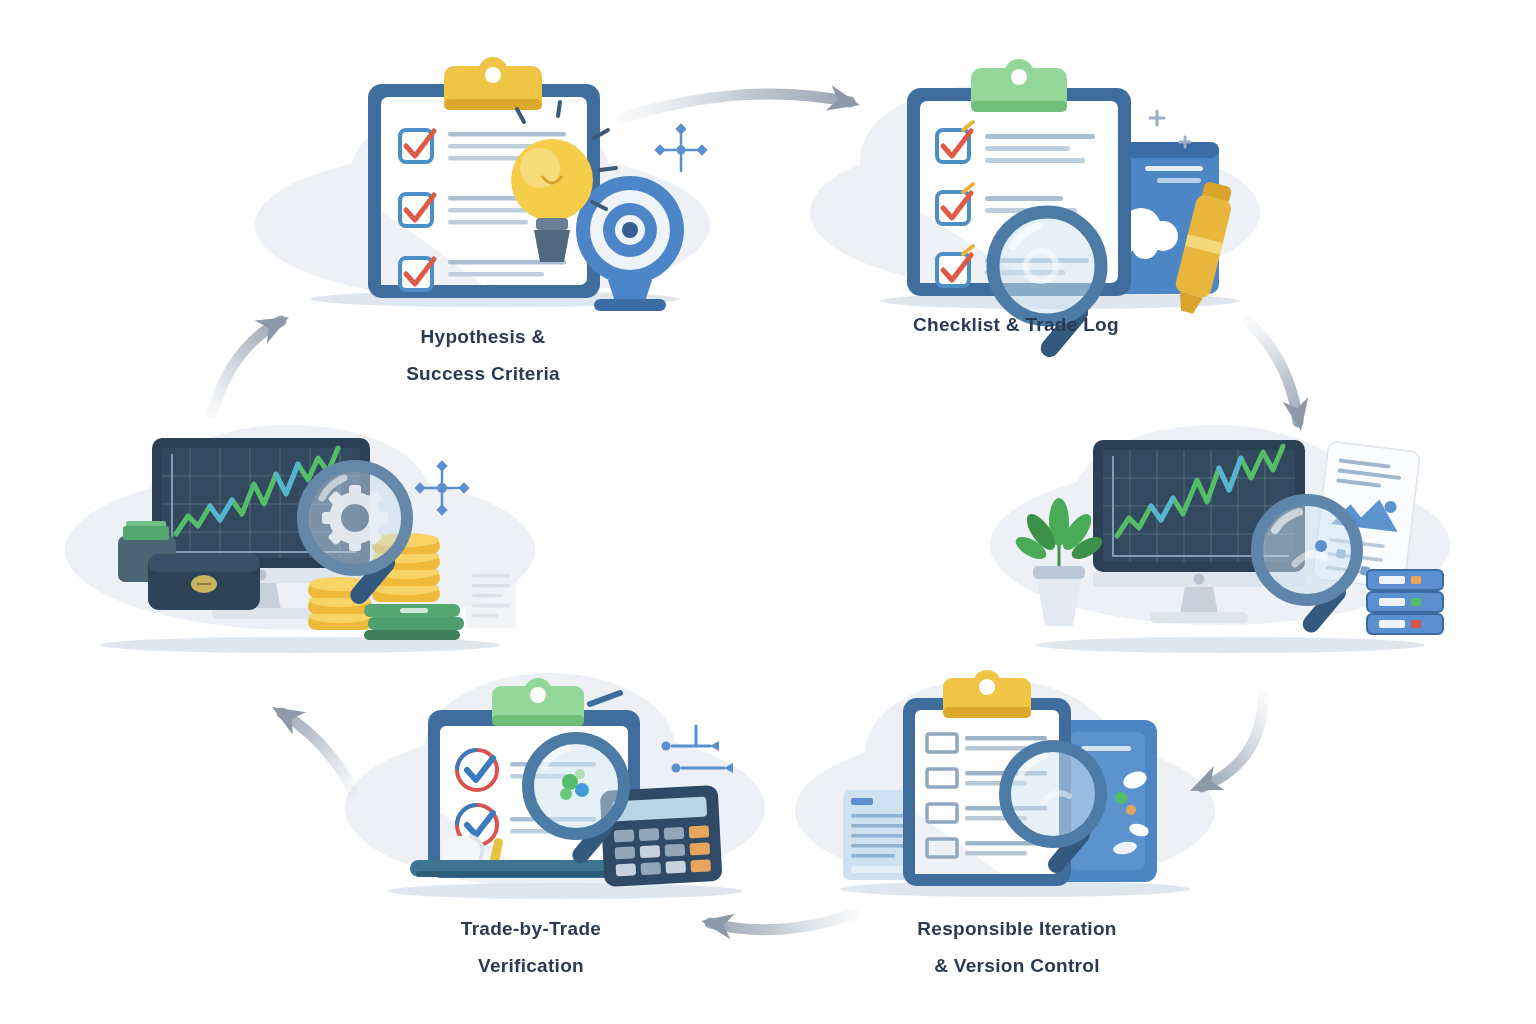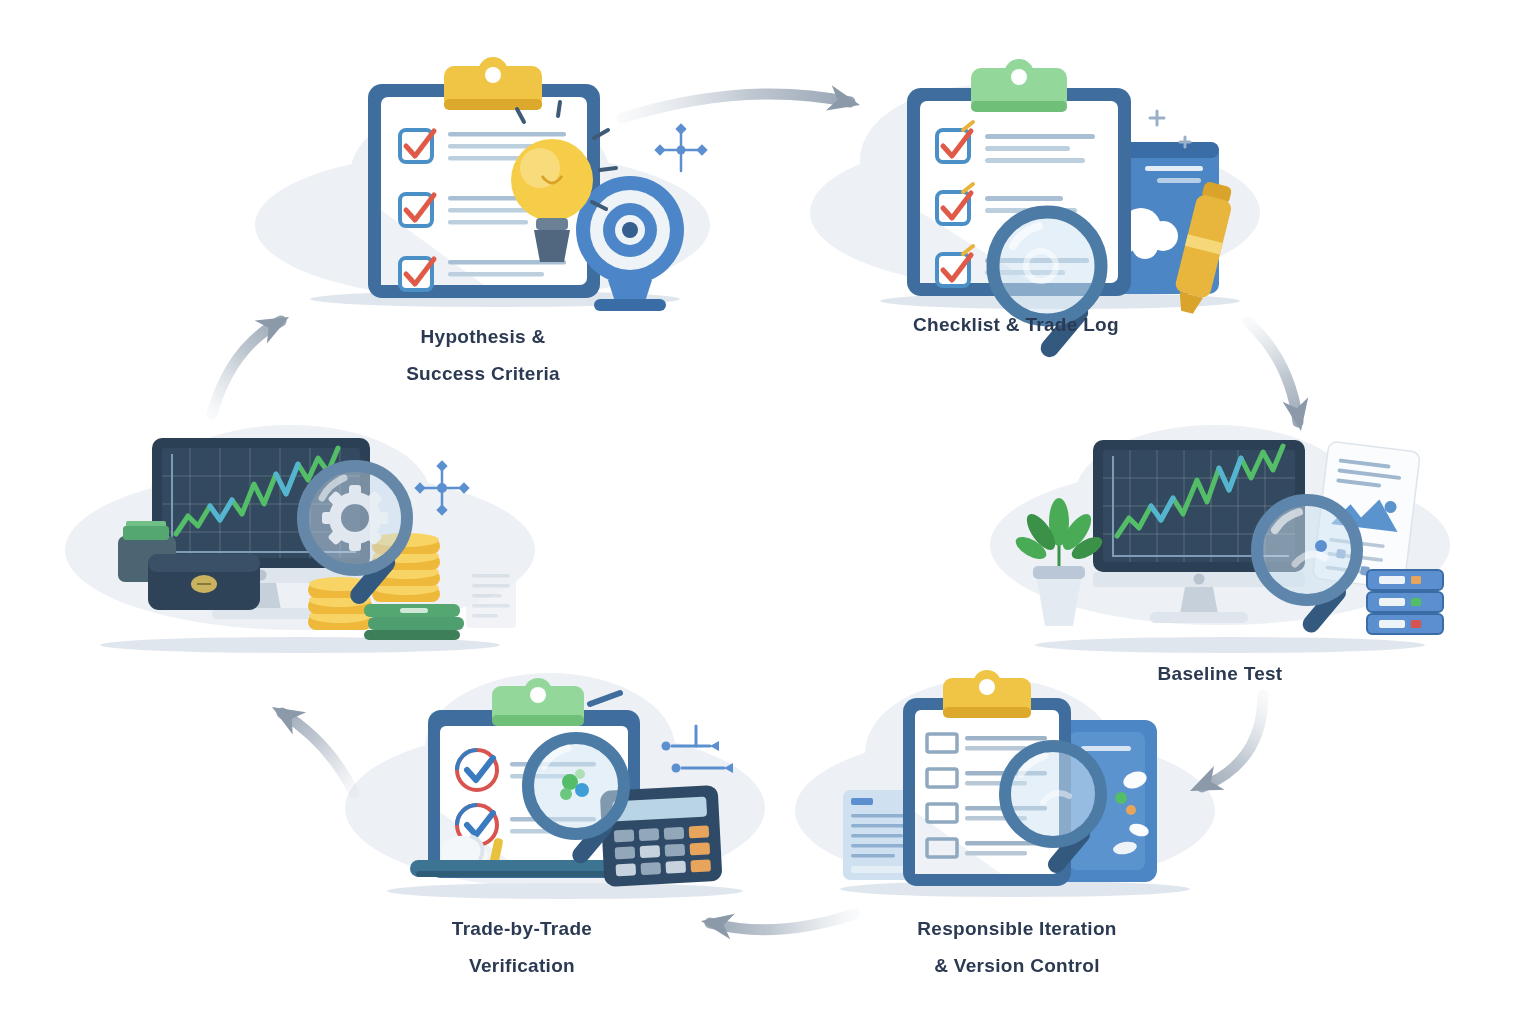--- a/index.html
+++ b/index.html
@@ -338,21 +338,20 @@
     <g>
       <g transform="translate(338,168) rotate(40)">
         <rect x="-8.5" y="0" width="17" height="58" rx="8.5" class="f-handle"></rect>
       </g>
       <circle cx="302" cy="132" r="50" class="f-glass" stroke="#5e86ac" stroke-width="12"></circle>
       <path d="M270,112 a42,42 0 0 1 24,-18" stroke="#ffffff" stroke-width="8" opacity=".6" fill="none" stroke-linecap="round"></path>
       <circle cx="316" cy="128" r="6" fill="#5b8fd0"></circle>
       <path d="M290,146 q14,-16 30,-6" stroke="#ffffff" stroke-width="7" opacity=".5" fill="none" stroke-linecap="round"></path>
     </g>
   </svg>
-  <div class="label" style="left:235px;top:240px">Baseline Test</div>
 </div>
 
 <div class="stage" style="left:795px;top:658px;width:450px;height:330px">
   <div class="cloud" style="left:0px;top:75px;width:420px;height:155px"></div>
   <div class="cloud-bump" style="left:70px;top:20px;width:250px;height:150px"></div>
   <svg class="illus" style="left:30px;top:4px" width="380" height="235" viewBox="0 0 380 235">
     <ellipse cx="190" cy="227" rx="175" ry="8" class="f-shadow"></ellipse>
     <g>
       <g transform="rotate(-24 145 95)">
           <rect x="100" y="40" width="88" height="112" rx="7" fill="#e8edf2"></rect>
@@ -500,21 +499,21 @@
         <rect x="-8.5" y="0" width="17" height="54" rx="8.5" class="f-handle"></rect>
       </g>
       <circle cx="196" cy="124" r="48" class="f-glass s-ring" stroke-width="12"></circle>
       <circle cx="190" cy="120" r="8" fill="#53bd68"></circle>
       <circle cx="202" cy="128" r="7" fill="#3f9ed8"></circle>
       <circle cx="186" cy="132" r="6" fill="#6cc77e"></circle>
       <circle cx="200" cy="112" r="5" fill="#aee0b8"></circle>
       <path d="M164,104 a42,42 0 0 1 24,-18" stroke="#ffffff" stroke-width="7" opacity=".6" fill="none" stroke-linecap="round"></path>
     </g>
   </svg>
-  <div class="label" style="left:177px;top:252px">Trade-by-Trade
+  <div class="label" style="left:186px;top:252px">Trade-by-Trade
 Verification</div>
 </div>
 
 <div class="stage" style="left:60px;top:415px;width:490px;height:285px">
   <div class="cloud" style="left:5px;top:55px;width:470px;height:160px"></div>
   <div class="cloud-bump" style="left:90px;top:10px;width:280px;height:140px"></div>
   <svg class="illus" style="left:10px;top:3px" width="450" height="235" viewBox="0 0 450 235">
     <ellipse cx="230" cy="227" rx="200" ry="8" class="f-shadow"></ellipse>
     <g opacity=".8">
       <rect x="396" y="148" width="50" height="62" rx="4" fill="#eef1f5"></rect>

